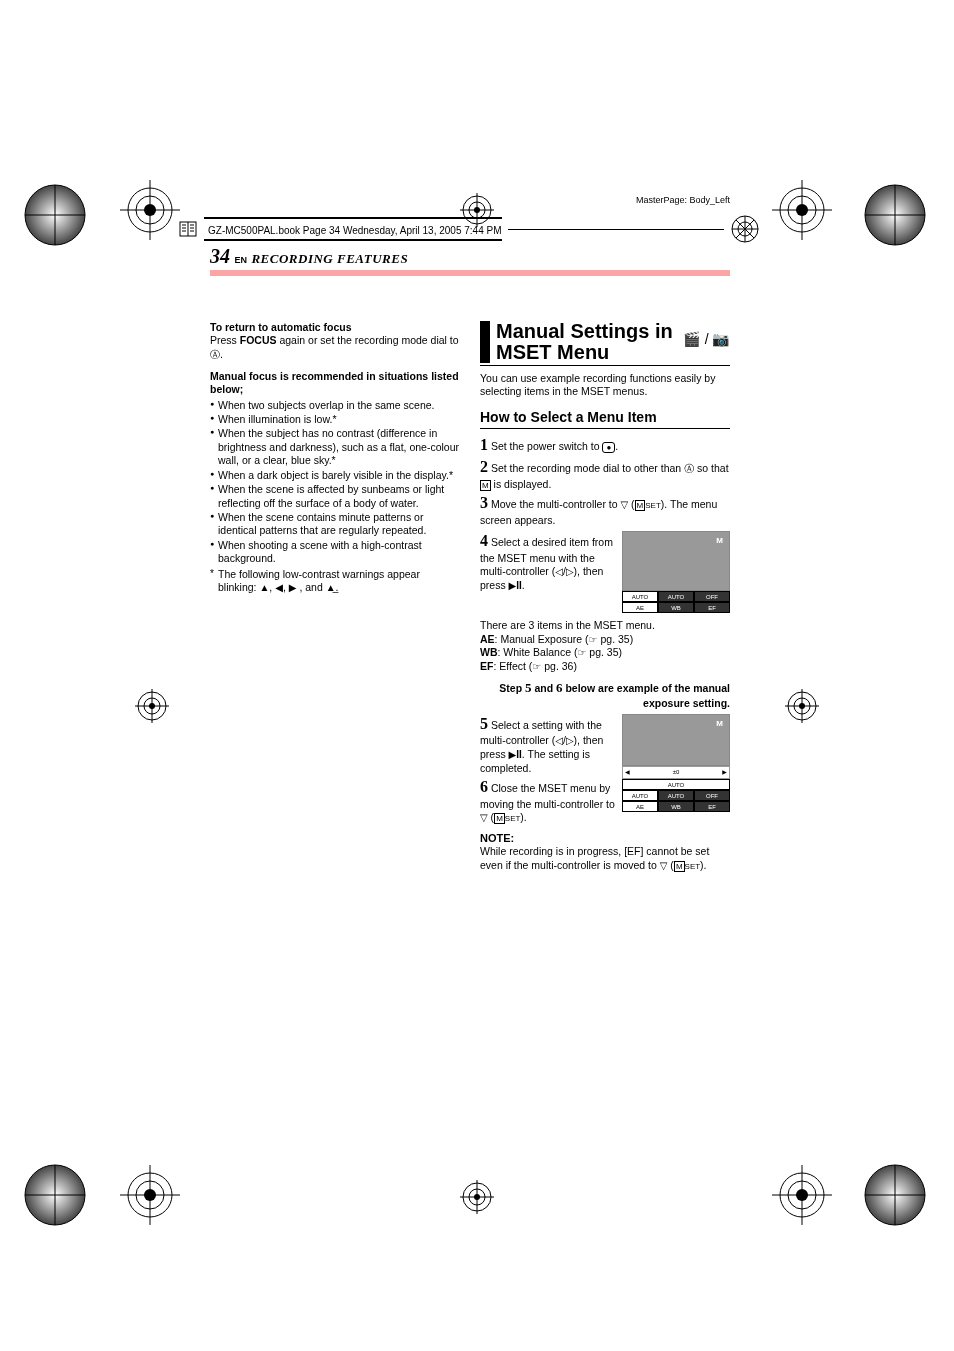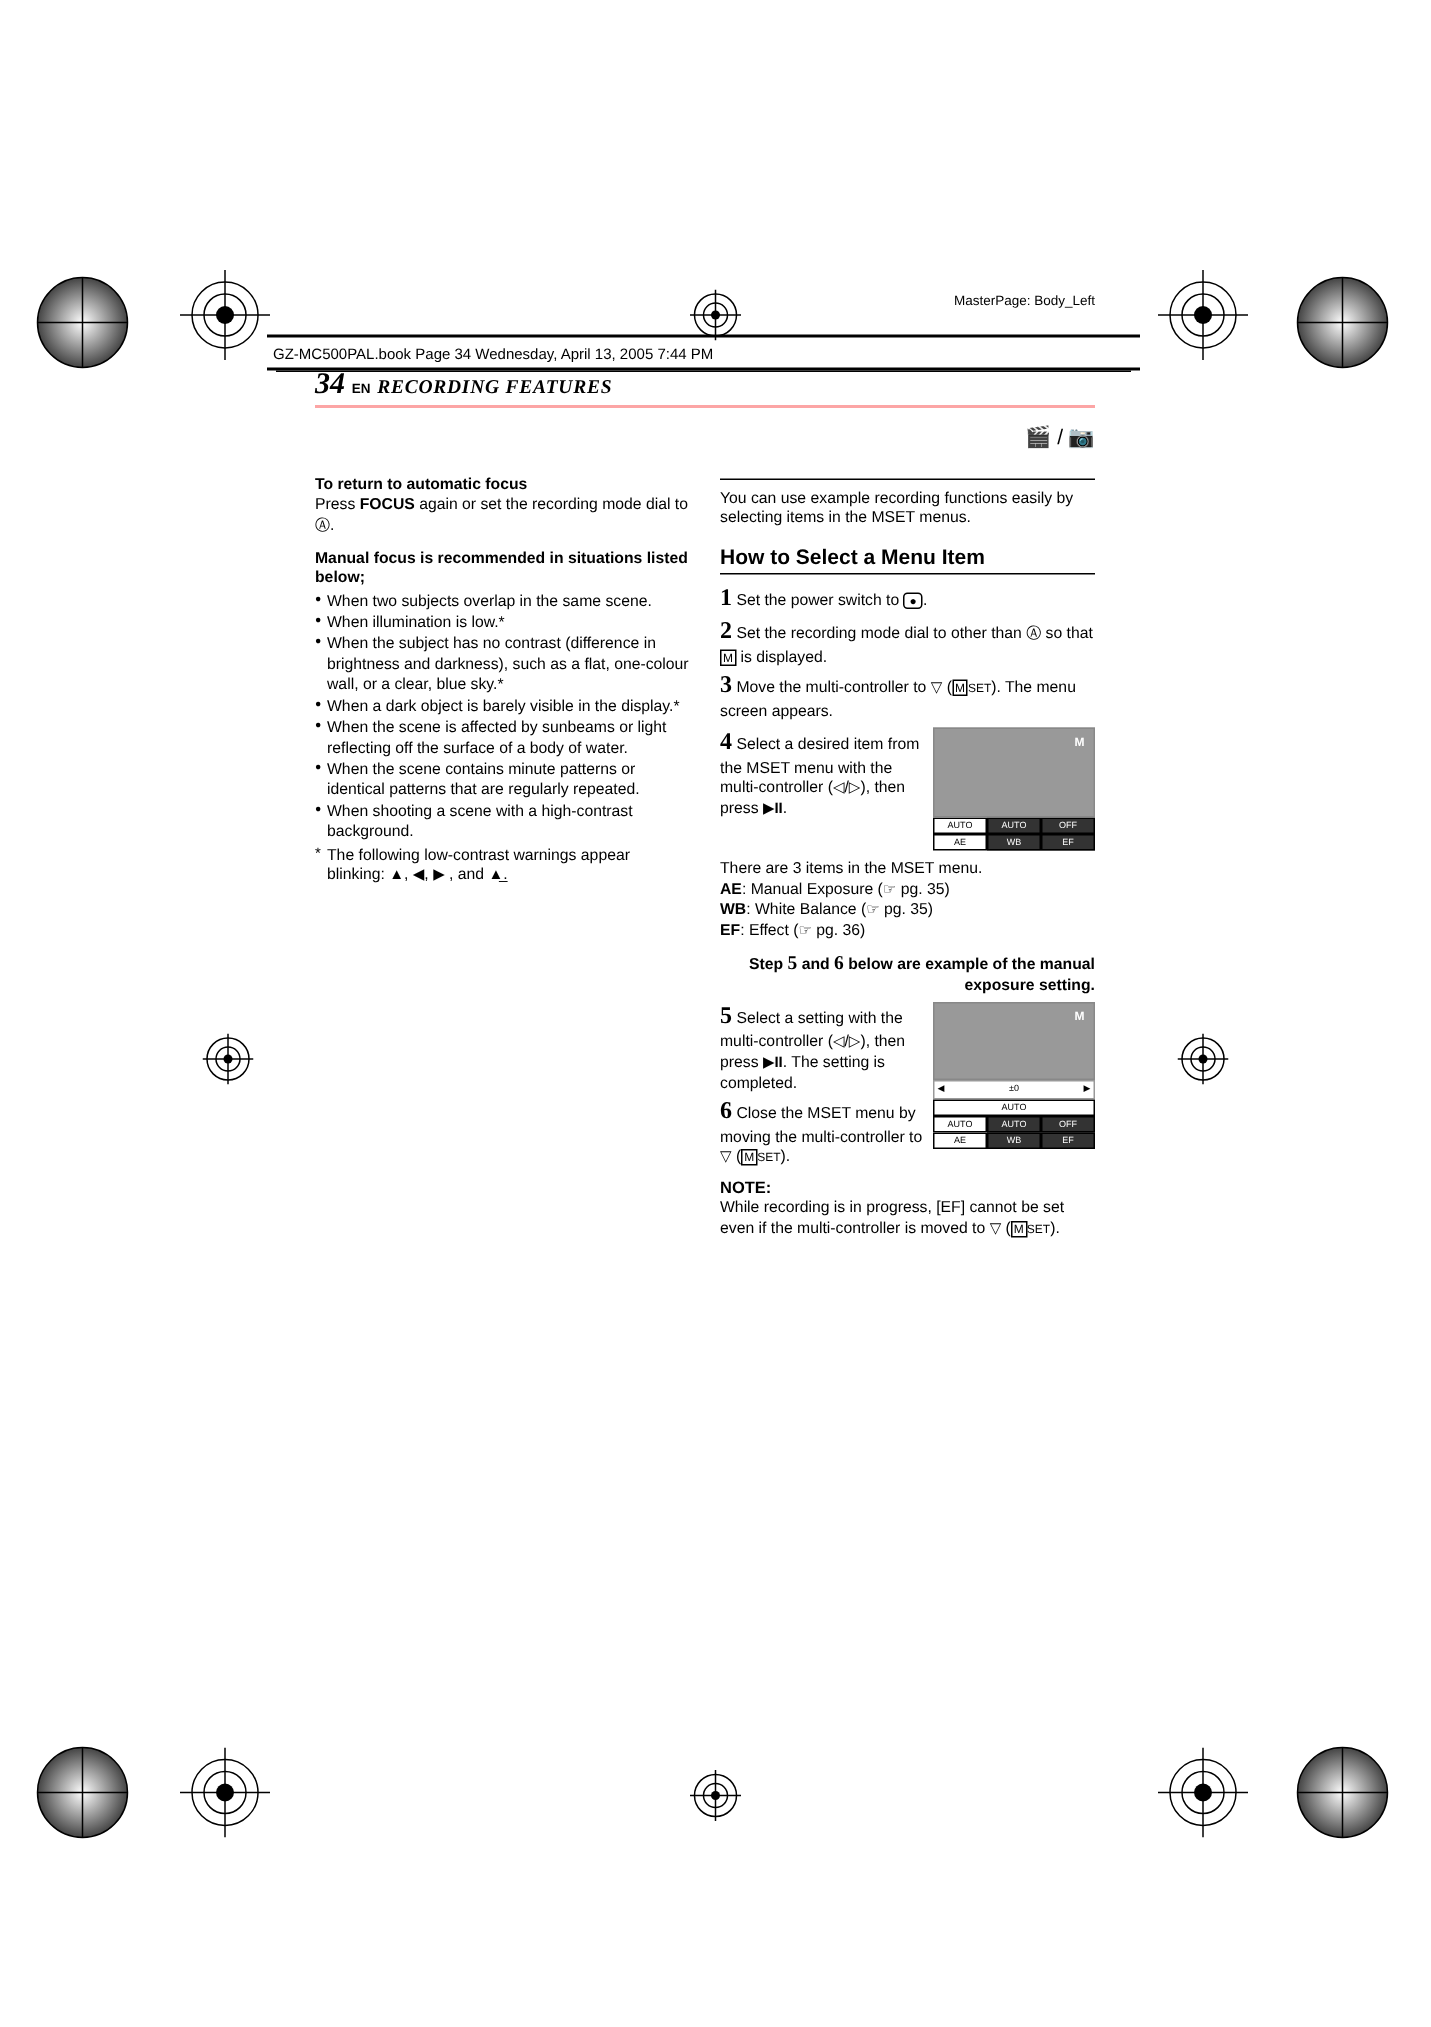--- a/index.html
+++ b/index.html
@@ -30,21 +30,21 @@
     top:-30px;
     font-size:9px;
   }
   .spine-bar {
     position:absolute;
     top:-8px;
     left:-32px;
     right:-30px;
     height:24px;
     display:flex;
-    flex-direction:column;
+    align-items:center;
   }
   .book-ref {
     font-size:10px;
     padding-left:4px;
   }
   .spine-right-icon{width:30px;height:30px;}
   .content {
     position:relative;
     margin-top:45px;
     display:flex;
@@ -62,21 +62,21 @@
     font-style:italic;
   }
   .en-lbl {font-size:9px;font-weight:bold;vertical-align:baseline;}
   .section-hdr {
     font-weight:bold;
     font-family: Georgia, 'Times New Roman', serif;
     font-style: italic;
     font-size:13px;
     letter-spacing:0.5px;
   }
-  .hdr-underline {border-bottom:2px solid #fca5a5;padding-bottom:2px;margin-bottom:8px;}
+  .hdr-underline {border-bottom:6px solid #fca5a5;padding-bottom:2px;margin-bottom:8px;}
   .bold {font-weight:bold;}
   ul.bullets {list-style:none;padding:0;margin:2px 0 0 0;}
   ul.bullets li{padding-left:8px;position:relative;margin-bottom:1px;}
   ul.bullets li:before{content:"●";position:absolute;left:0;top:1px;font-size:7px;}
   ul.star li:before{content:"*";font-size:10px;top:0;}
   .big-title {
     font-family: "Arial Narrow", Arial, sans-serif;
     font-stretch: condensed;
     font-weight:bold;
     font-size:20px;
@@ -277,20 +277,21 @@
           <span class="glyph">▲</span>, 
           <span class="glyph">◀</span>, 
           <span class="glyph">▶</span>
           <span>, and </span>
           <span class="glyph">▲̲</span><span>.</span>
         </li>
       </ul>
     </div>
 
     <div class="col">
+      <div class="big-title">Manual Settings in MSET Menu</div>
       <div class="mode-icons">
         <span>🎬</span>
         <span>/</span>
         <span>📷</span>
       </div>
       <div style="border-top:1px solid #000;margin:2px 0 6px 0;"></div>
       <div>You can use example recording functions easily by selecting items in the MSET menus.</div>
 
       <div class="sub-hdr">How to Select a Menu Item</div>
 

